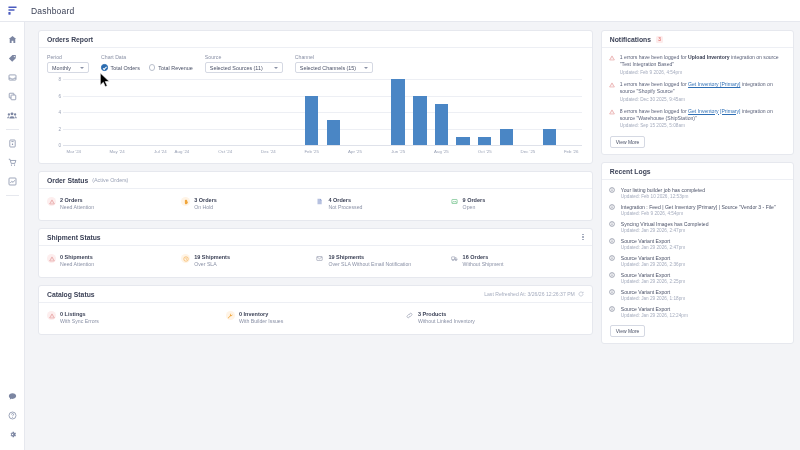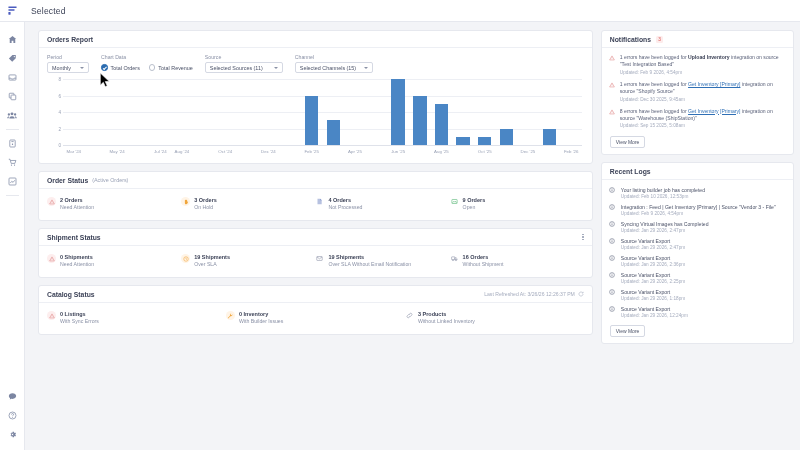--- a/index.html
+++ b/index.html
@@ -148,21 +148,21 @@
 <div class="app">
 
   <div class="topbar">
     <div class="logo-box">
       <svg class="logo-glyph" width="11" height="11" viewBox="0 0 16 16">
         <rect x="2" y="2" width="12" height="2.4" rx="0.6" fill="#4a5bbf"></rect>
         <rect x="2" y="6" width="9" height="2.4" rx="0.6" fill="#4a5bbf"></rect>
         <rect x="2" y="10" width="3.2" height="4" rx="0.6" fill="#4a5bbf"></rect>
       </svg>
     </div>
-    <div class="topbar-title">Selected</div>
+    <div class="topbar-title">Dashboard</div>
   </div>
 
   <div class="rail">
     <div class="rail-item">
       <svg width="9" height="9" viewBox="0 0 16 16" fill="#7c86a2">
         <path d="M8 1.8 1.4 7.2h1.7v6.9h3.3v-3.9h3.2v3.9h3.3V7.2h1.7z"></path>
       </svg>
     </div>
     <div class="rail-item">
       <svg width="9" height="9" viewBox="0 0 16 16" fill="#7c86a2">

